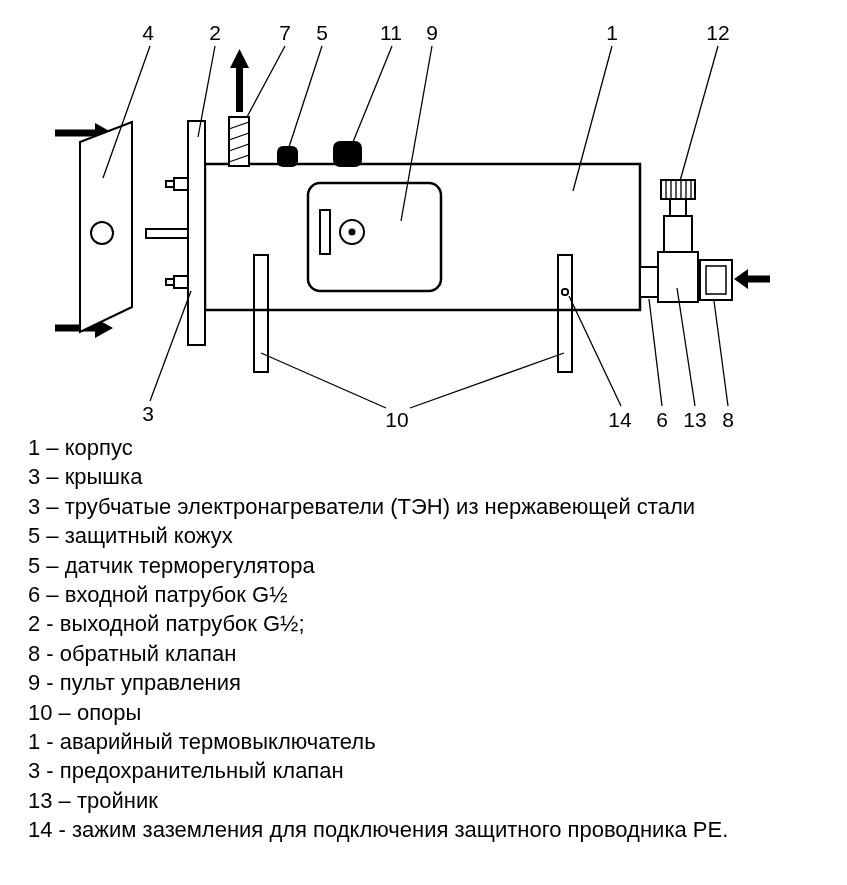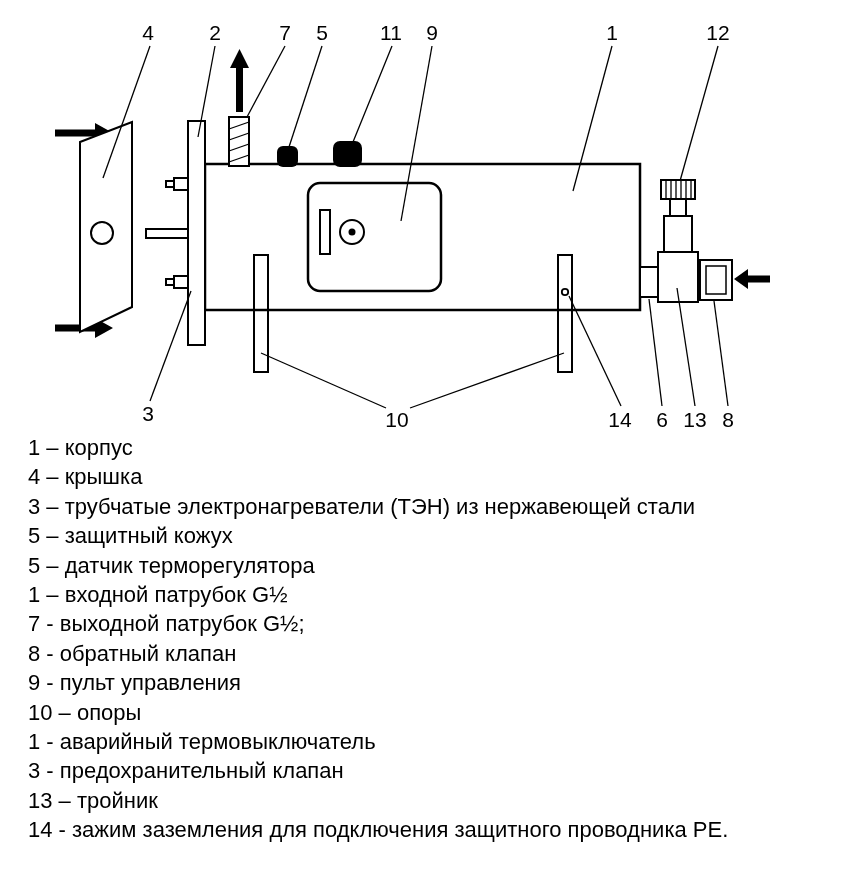--- a/index.html
+++ b/index.html
@@ -147,26 +147,26 @@
     <text x="620" y="427">14</text>
     <text x="662" y="427">6</text>
     <text x="695" y="427">13</text>
     <text x="728" y="427">8</text>
   </g>
 </svg>
 </div>
 
 <div class="legend">
   <div class="legend-item">1 – корпус</div>
-  <div class="legend-item">4 – крышка</div>
+  <div class="legend-item">3 – крышка</div>
   <div class="legend-item">3 – трубчатые электронагреватели (ТЭН) из нержавеющей стали</div>
   <div class="legend-item">5 – защитный кожух</div>
   <div class="legend-item">5 – датчик терморегулятора</div>
-  <div class="legend-item">1 – входной патрубок G½</div>
-  <div class="legend-item">7 - выходной патрубок G½;</div>
+  <div class="legend-item">6 – входной патрубок G½</div>
+  <div class="legend-item">2 - выходной патрубок G½;</div>
   <div class="legend-item">8 - обратный клапан</div>
   <div class="legend-item">9 - пульт управления</div>
   <div class="legend-item">10 – опоры</div>
   <div class="legend-item">1 - аварийный термовыключатель</div>
   <div class="legend-item">3 - предохранительный клапан</div>
   <div class="legend-item">13 – тройник</div>
   <div class="legend-item">14 - зажим заземления для подключения защитного проводника PE.</div>
 </div>
 
 </body></html>

